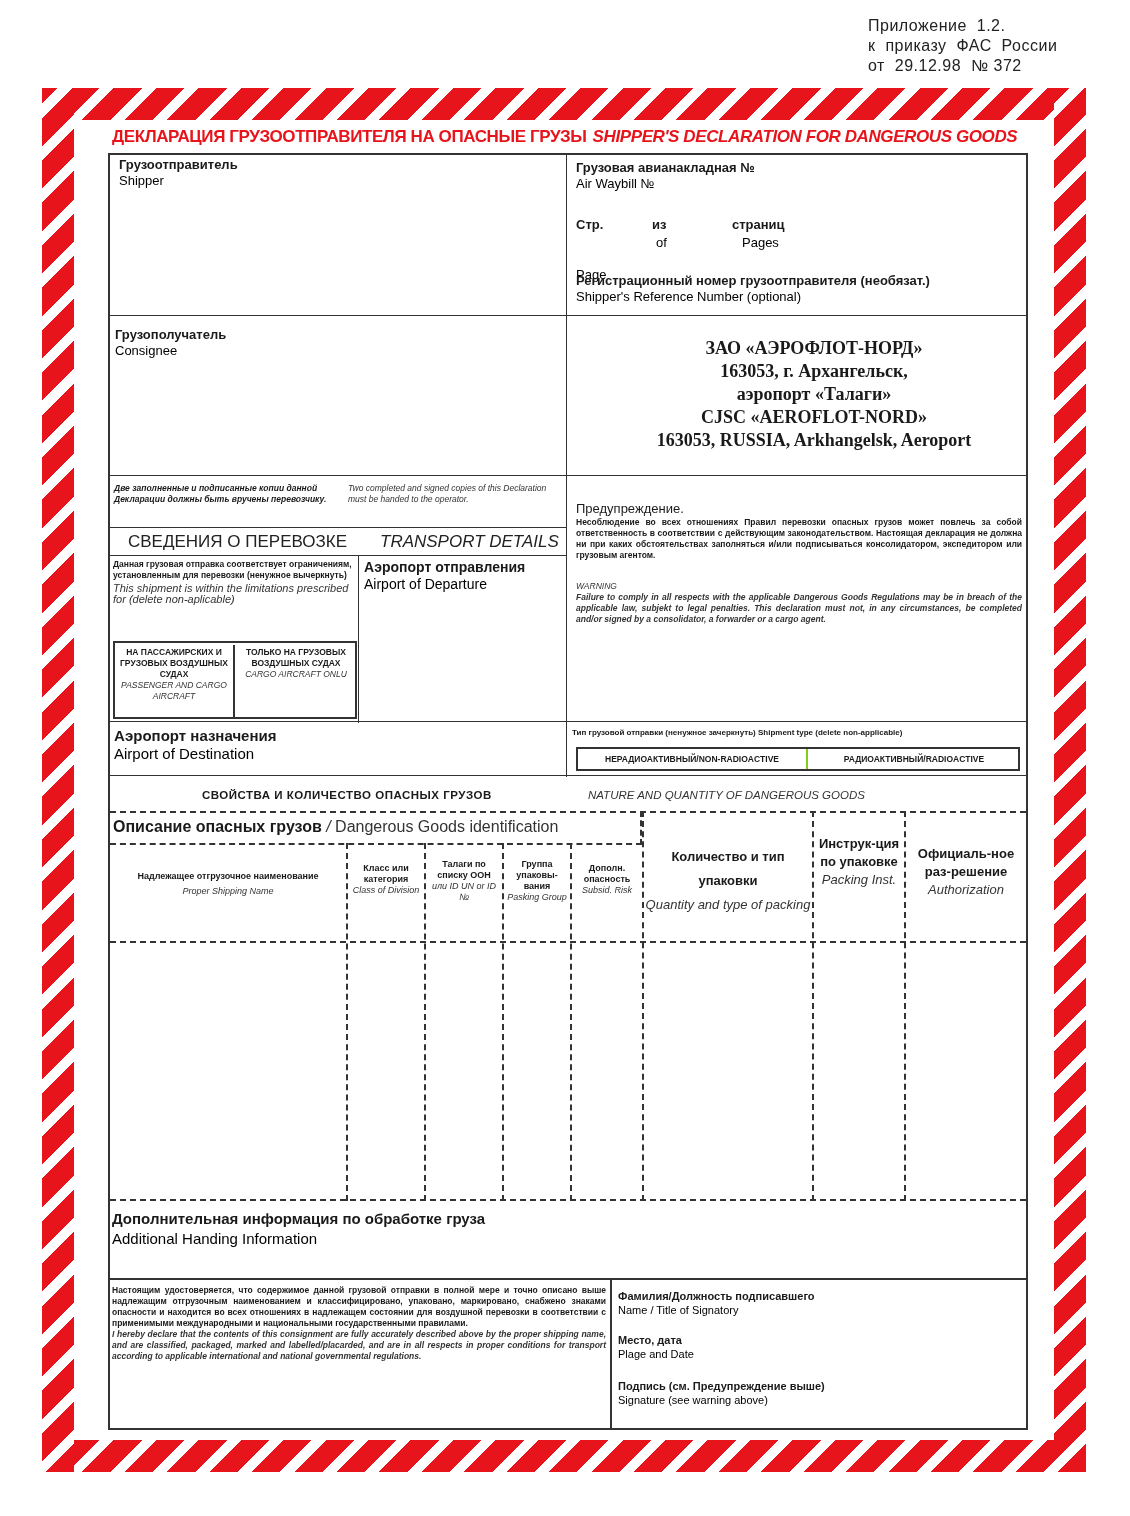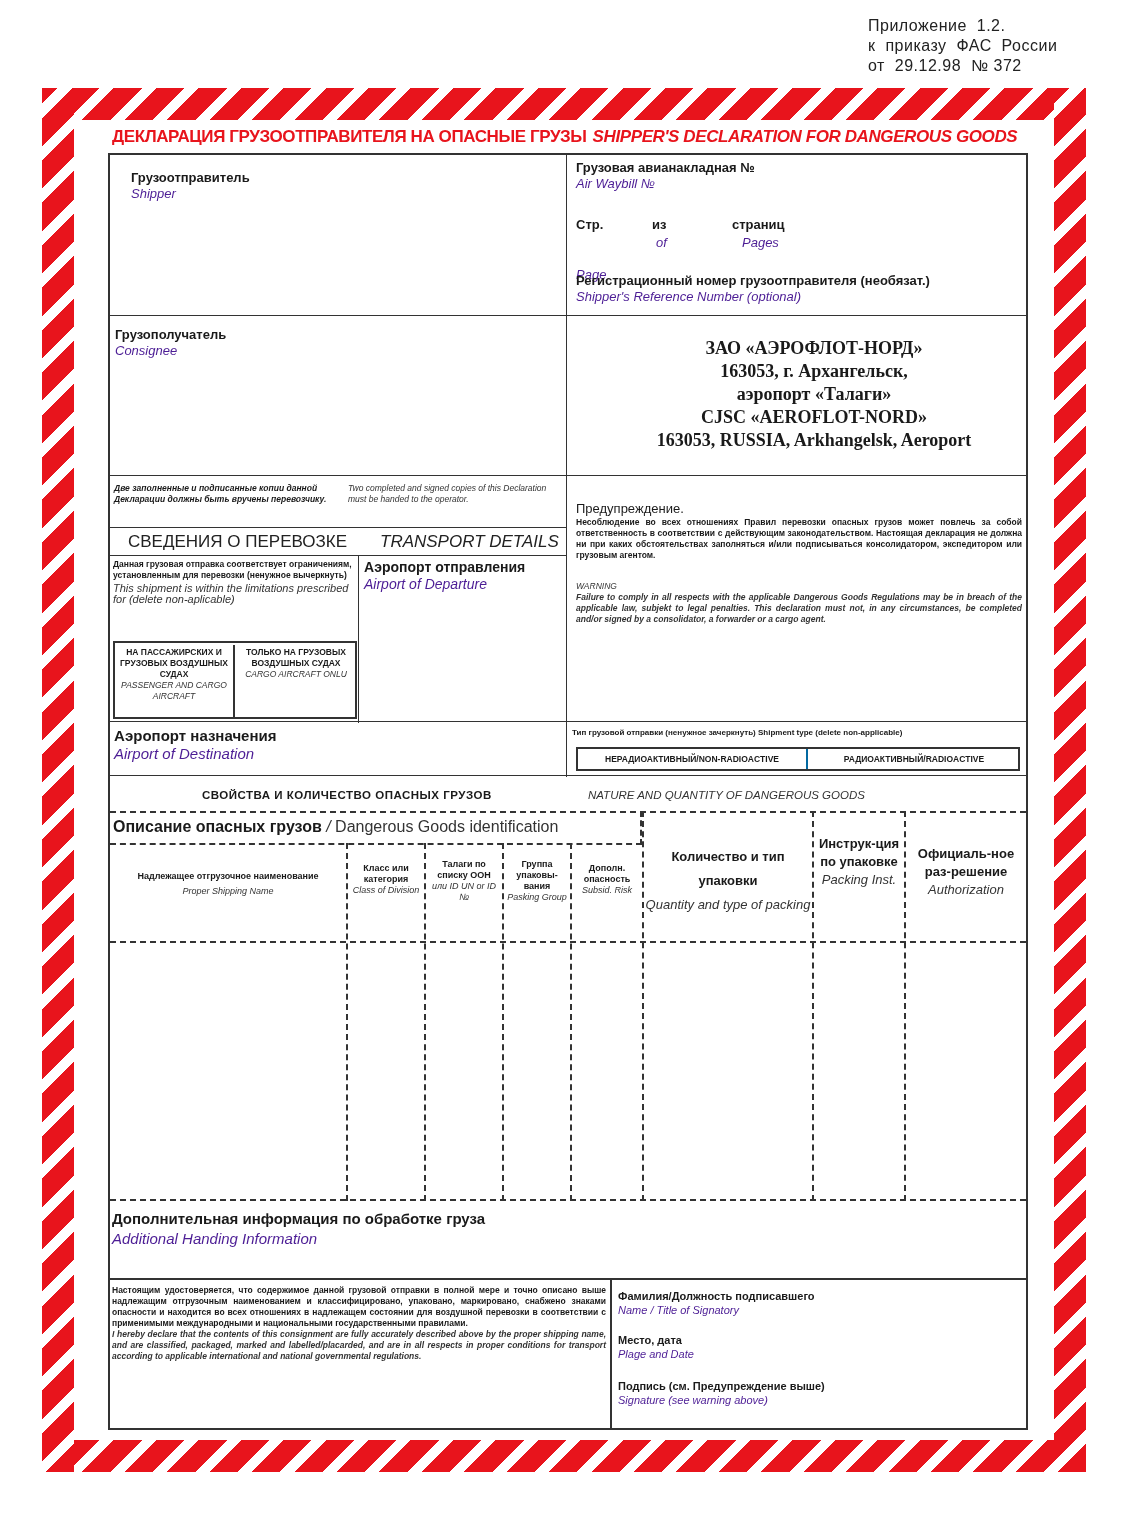--- a/index.html
+++ b/index.html
@@ -10,21 +10,21 @@
   .hatch.top { left:52px; top:88px; width:1034px; height:32px; background:repeating-linear-gradient(-45deg, #e8141c 0 20px, #ffffff 20px 30px); }
   .hatch.bottom { left:42px; top:1440px; width:1044px; height:32px; background:repeating-linear-gradient(-45deg, #e8141c 0 20px, #ffffff 20px 30px); }
   .hatch.left { left:42px; top:88px; width:32px; height:1384px; background:repeating-linear-gradient(-45deg, #e8141c 0 20px, #ffffff 20px 30px); }
   .hatch.right { left:1054px; top:88px; width:32px; height:1384px; background:repeating-linear-gradient(-45deg, #e8141c 0 20px, #ffffff 20px 30px); }
   .inner-bg { position:absolute; left:86px; top:120px; width:956px; height:1308px; background:#fff; }
   .title { position:absolute; left:112px; top:127px; font-size:17px; font-weight:bold; color:#e8141c; white-space:nowrap; letter-spacing:-0.4px; }
   .title .en { font-style:italic; margin-left:6px; }
   .form { position:absolute; left:108px; top:153px; width:920px; height:1277px; border:2px solid #333; box-sizing:border-box; }
   .cell { position:absolute; box-sizing:border-box; }
   .lbl { font-weight:bold; font-size:13px; line-height:16px; }
-  .it { font-style:italic; font-size:13px; line-height:16px; color:#4c1d95; }
+  .it { font-size:13px; line-height:16px; color:#000000; }
   .tiny { font-size:8.5px; line-height:11px; font-weight:bold; }
   .tiny-it { font-size:8.5px; line-height:11px; font-style:italic; color:#333; }
   .vline { position:absolute; border-left:1.5px solid #333; }
   .hline { position:absolute; border-top:1.5px solid #333; }
   .dh { position:absolute; border-top:2px dashed #333; }
   .dv { position:absolute; border-left:2px dashed #333; }
   .center { text-align:center; }
   .company { font-family:"Liberation Serif", serif; font-weight:bold; font-size:18px; line-height:23px; text-align:center;padding-left:34px; }
   .box { border:1.5px solid #333; box-sizing:border-box; }
 </style>
@@ -42,21 +42,21 @@
 <div class="hatch left"></div>
 <div class="hatch right"></div>
 <div class="inner-bg"></div>
 
 <div class="title">
   <span>ДЕКЛАРАЦИЯ ГРУЗООТПРАВИТЕЛЯ НА ОПАСНЫЕ ГРУЗЫ</span><span class="en">SHIPPER'S DECLARATION FOR DANGEROUS GOODS</span>
 </div>
 
 <div class="form">
 
-  <div class="cell" style="left:16px;top:0;width:457px;height:133px;padding:15px 5px;">
+  <div class="cell" style="left:4px;top:0;width:457px;height:133px;padding:2px 5px;">
     <div class="lbl">Грузоотправитель</div>
     <div class="it">Shipper</div>
   </div>
   <div class="vline" style="left:456px;top:0;height:568px;"></div>
 
   <div class="cell" style="left:466px;top:5px;width:440px;">
     <div class="lbl">Грузовая авианакладная №</div>
     <div class="it">Air  Waybill  №</div>
   </div>
   <div class="cell" style="left:466px;top:62px;width:300px;height:40px;">
@@ -133,21 +133,21 @@
 
   <div class="cell" style="left:4px;top:572px;width:450px;height:50px;">
     <div class="lbl" style="font-size:15px;line-height:18px;">Аэропорт назначения</div>
     <div class="it" style="font-size:15px;line-height:18px;">Airport of Destination</div>
   </div>
   <div class="vline" style="left:456px;top:566px;height:56px;"></div>
   <div class="cell" style="left:462px;top:572px;width:452px;">
     <div class="tiny" style="font-size:8px;">Тип грузовой отправки (ненужное зачеркнуть) Shipment type (delete non-applicable)</div>
   </div>
   <div class="box cell" style="left:466px;top:592px;width:444px;height:24px;border-width:2px;">
-    <div class="cell center tiny" style="left:0;top:0;width:230px;height:20px;line-height:20px;border-right:2px solid #0369a1;font-size:8.5px;">НЕРАДИОАКТИВНЫЙ/NON-RADIOACTIVE</div>
+    <div class="cell center tiny" style="left:0;top:0;width:230px;height:20px;line-height:20px;border-right:2px solid #84cc16;font-size:8.5px;">НЕРАДИОАКТИВНЫЙ/NON-RADIOACTIVE</div>
     <div class="cell center tiny" style="left:232px;top:0;width:208px;height:20px;line-height:20px;font-size:8.5px;">РАДИОАКТИВНЫЙ/RADIOACTIVE</div>
   </div>
   <div class="hline" style="left:0;top:620px;width:916px;"></div>
 
   <div class="cell" style="left:0;top:630px;width:916px;height:20px;font-size:11.5px;line-height:20px;">
     <span style="position:absolute;left:92px;font-weight:bold;letter-spacing:0.5px;">СВОЙСТВА  И  КОЛИЧЕСТВО  ОПАСНЫХ  ГРУЗОВ</span>
     <span style="position:absolute;left:478px;font-style:italic;color:#333;">NATURE AND QUANTITY OF DANGEROUS GOODS</span>
   </div>
 
   <div class="dh" style="left:0;top:656px;width:916px;"></div>

